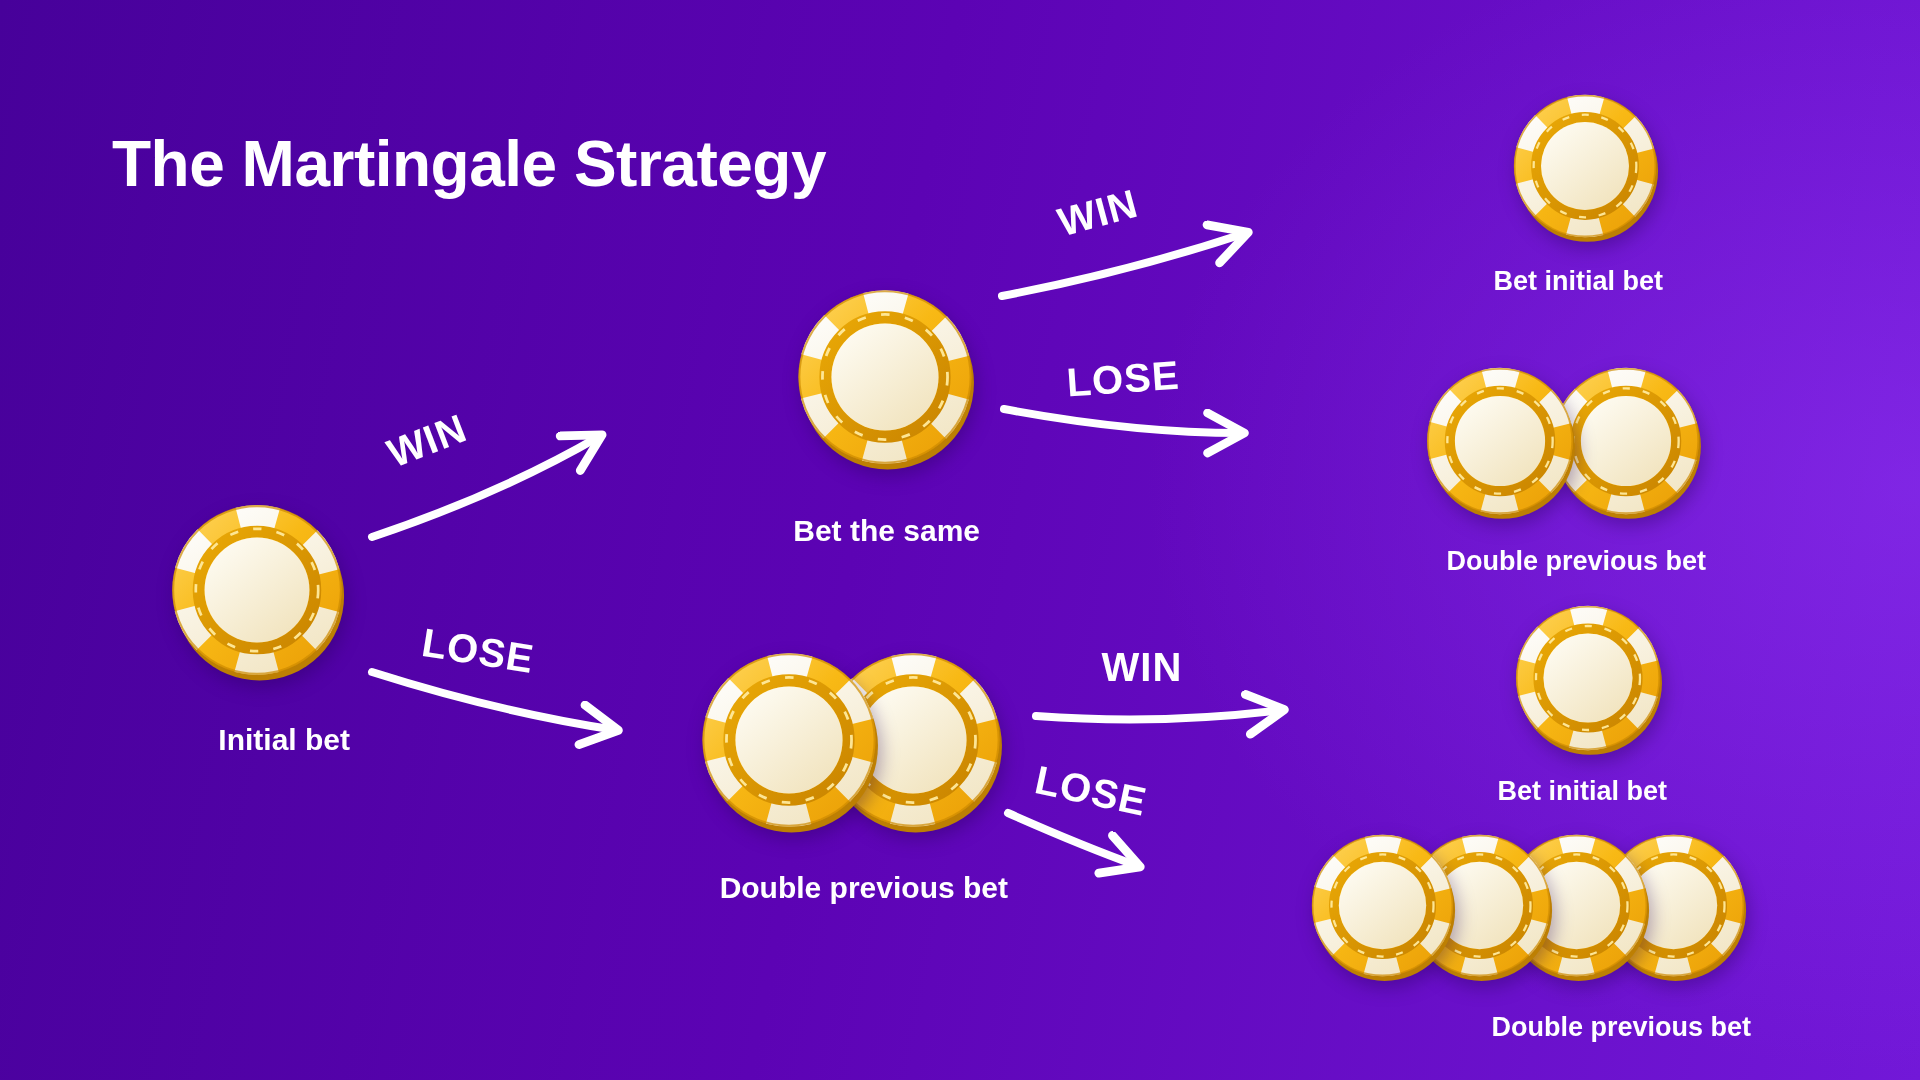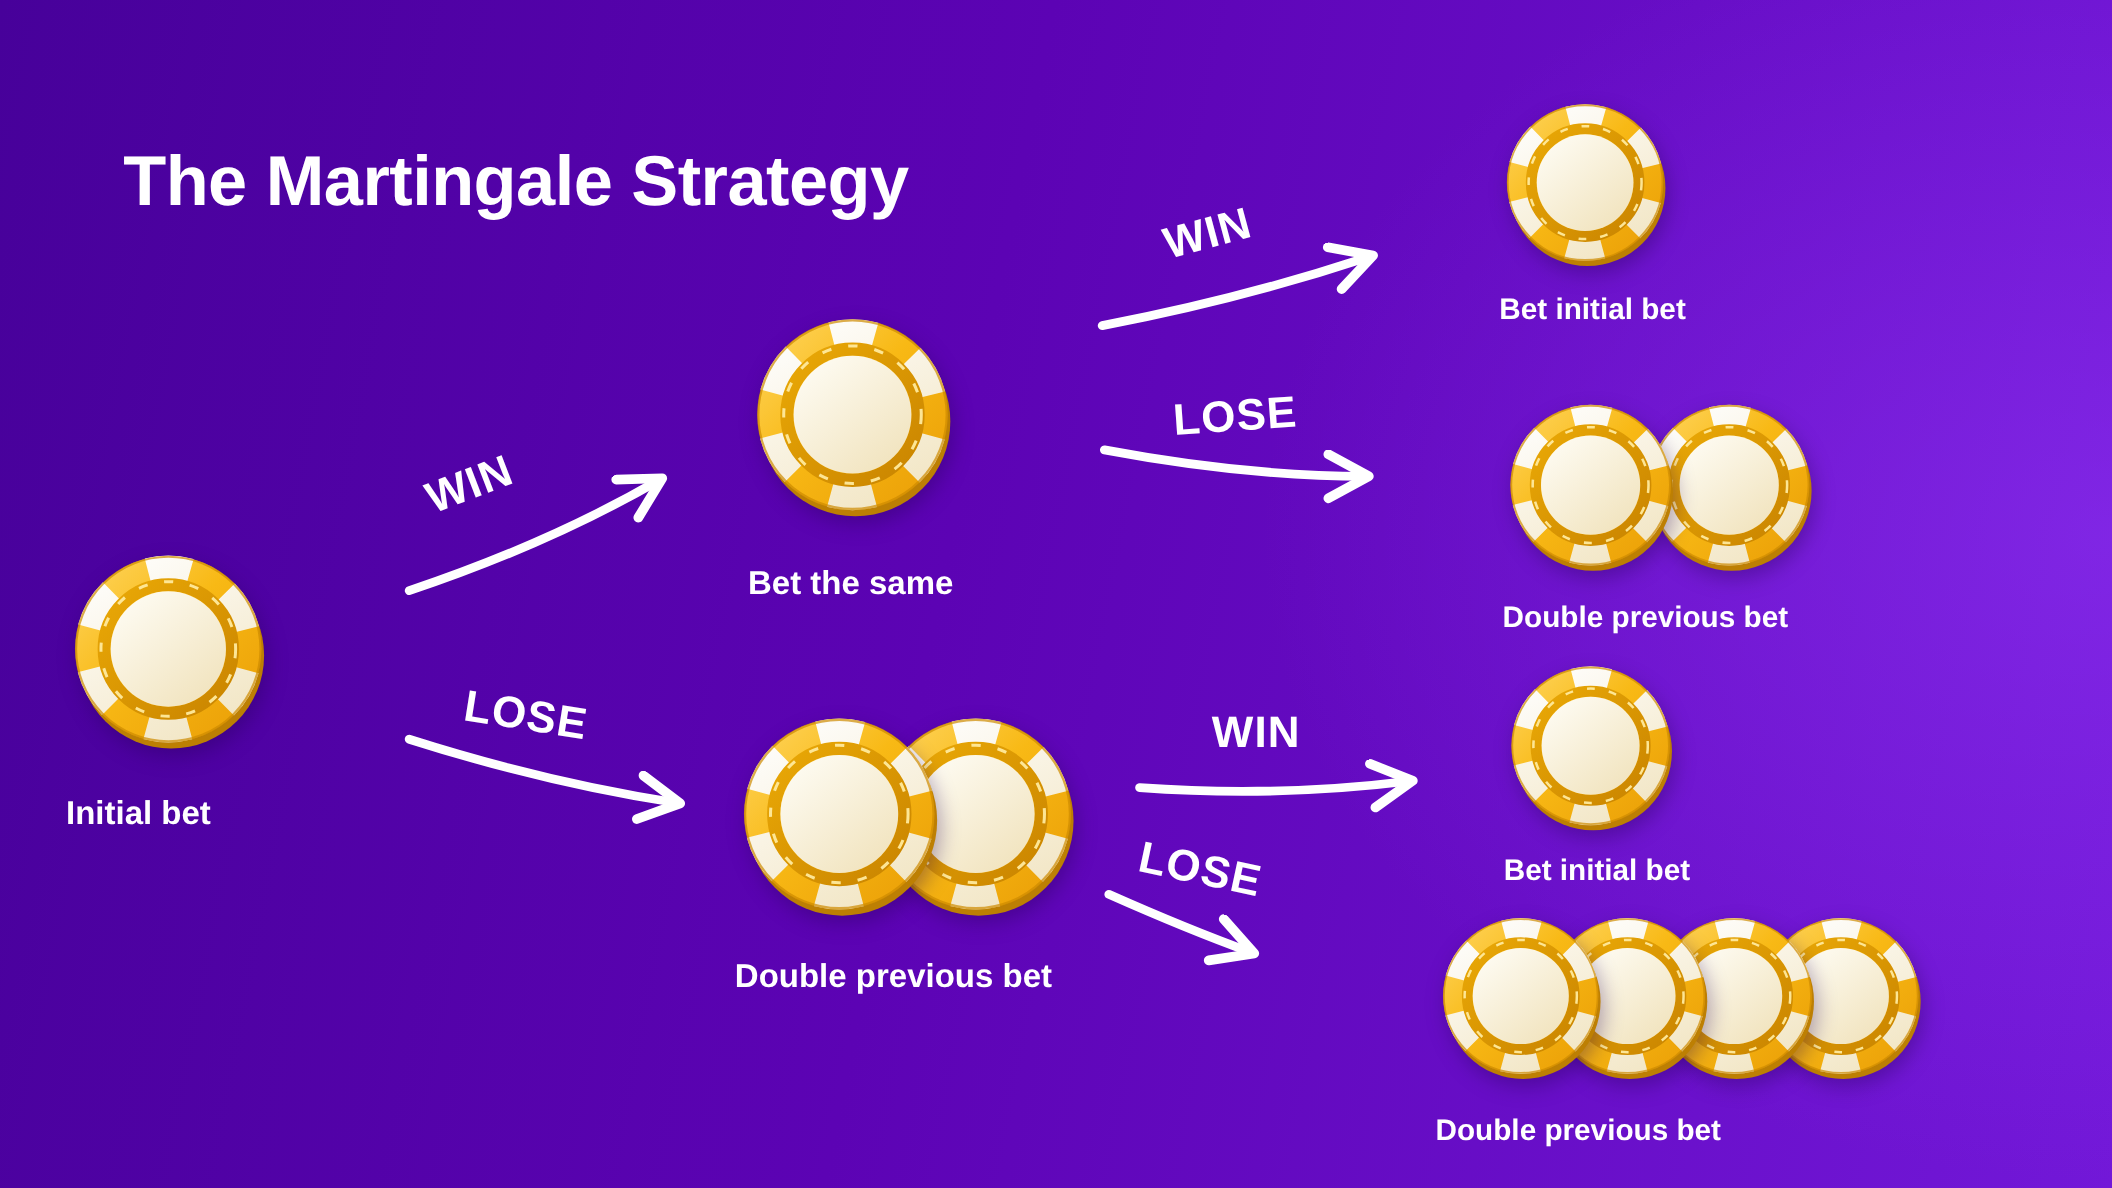--- a/index.html
+++ b/index.html
@@ -14,21 +14,21 @@
       radial-gradient(1250px 950px at 100% 45%, rgba(155,64,255,.38), rgba(155,64,255,0) 62%),
       linear-gradient(101deg, var(--background-start,#47019a) 0%, var(--background-mid,#5c03b4) 45%, var(--background-end,#7218d8) 100%);
   }
   .page-title{
     position:absolute;left:112px;top:84px;
     font-size:64px;font-weight:bold;letter-spacing:-.5px;white-space:nowrap;
   }
   .arrows{position:absolute;left:0;top:0;width:1920px;height:1080px;}
   .arrows path{stroke:var(--arrow,#ffffff);fill:none;}
   .arrows .edge-path{stroke-width:8;stroke-linecap:round;}
-  .node{position:absolute;display:flex;flex-direction:column;align-items:flex-start;}
+  .node{position:absolute;display:flex;flex-direction:column;align-items:flex-end;}
   .chips{display:flex;align-items:flex-start;height:var(--chip,160px);}
   .chip{
     width:var(--chip,160px);height:var(--chip,160px);flex:none;position:relative;
     filter:drop-shadow(3px 7px 9px rgba(35,0,80,.35));
   }
   .chip + .chip{margin-left:var(--overlap,0px);}
   .node-label{
     margin-top:var(--gap,32px);
     font-size:var(--label-size,28px);font-weight:bold;white-space:nowrap;
   }

